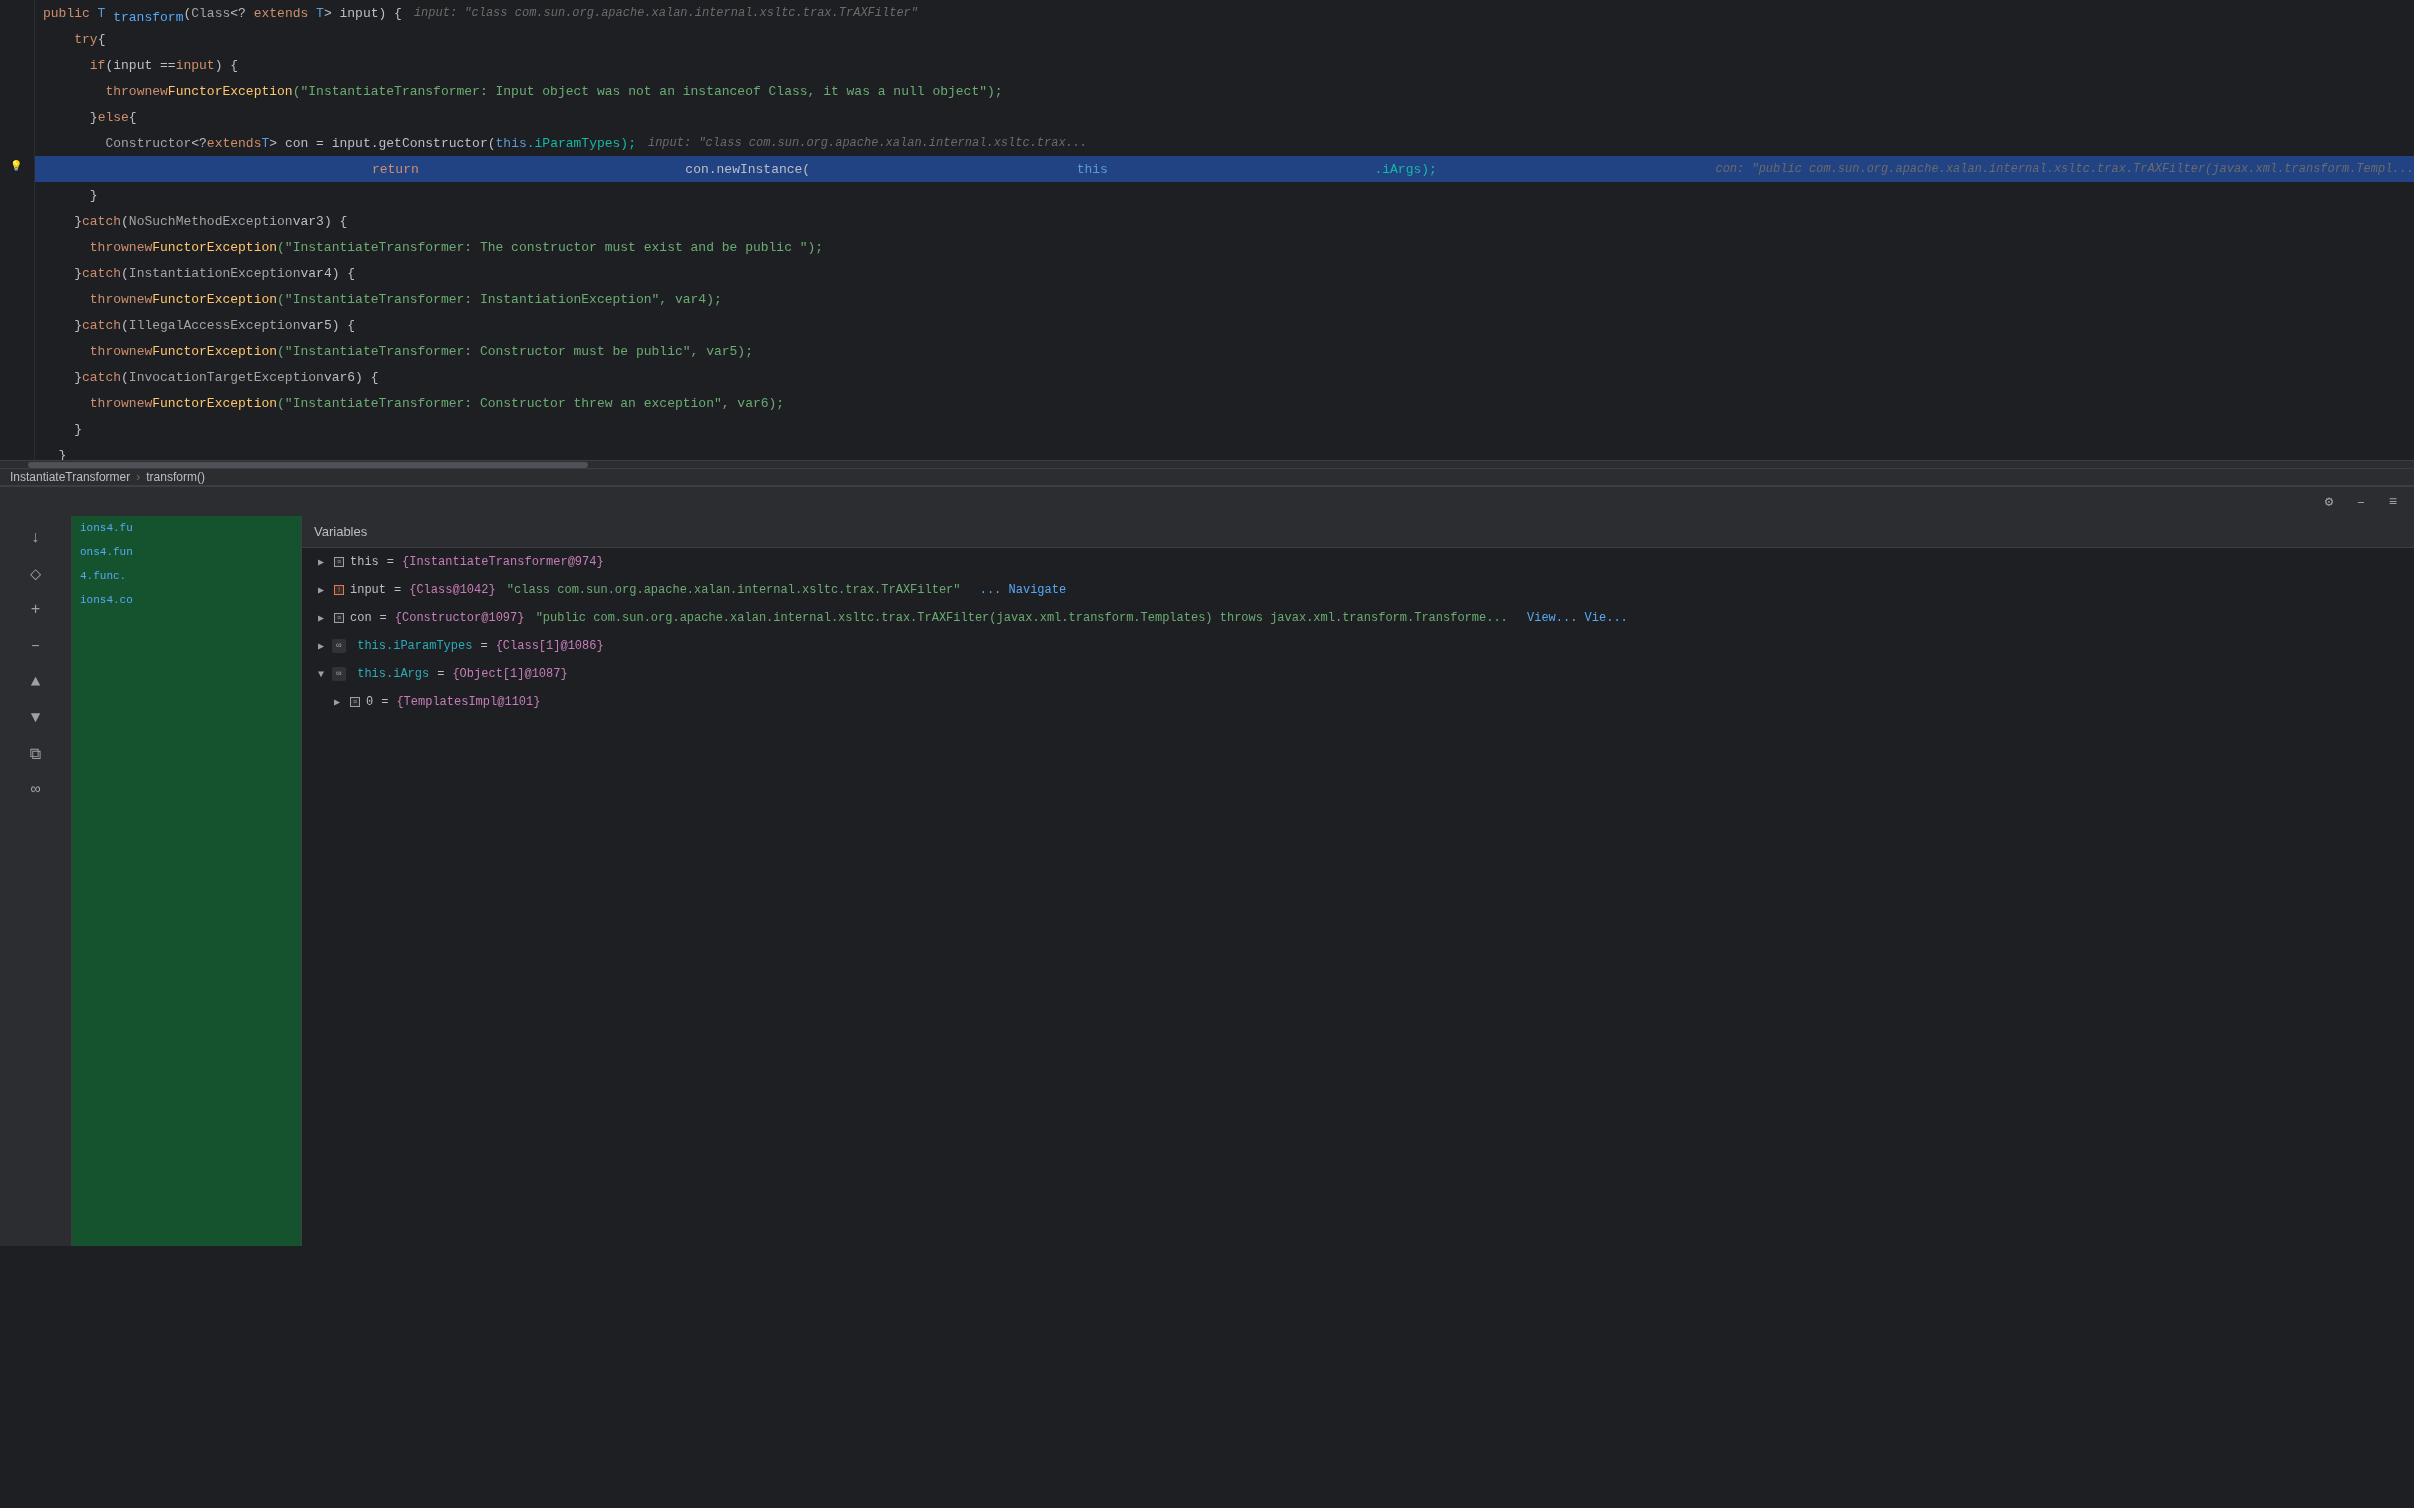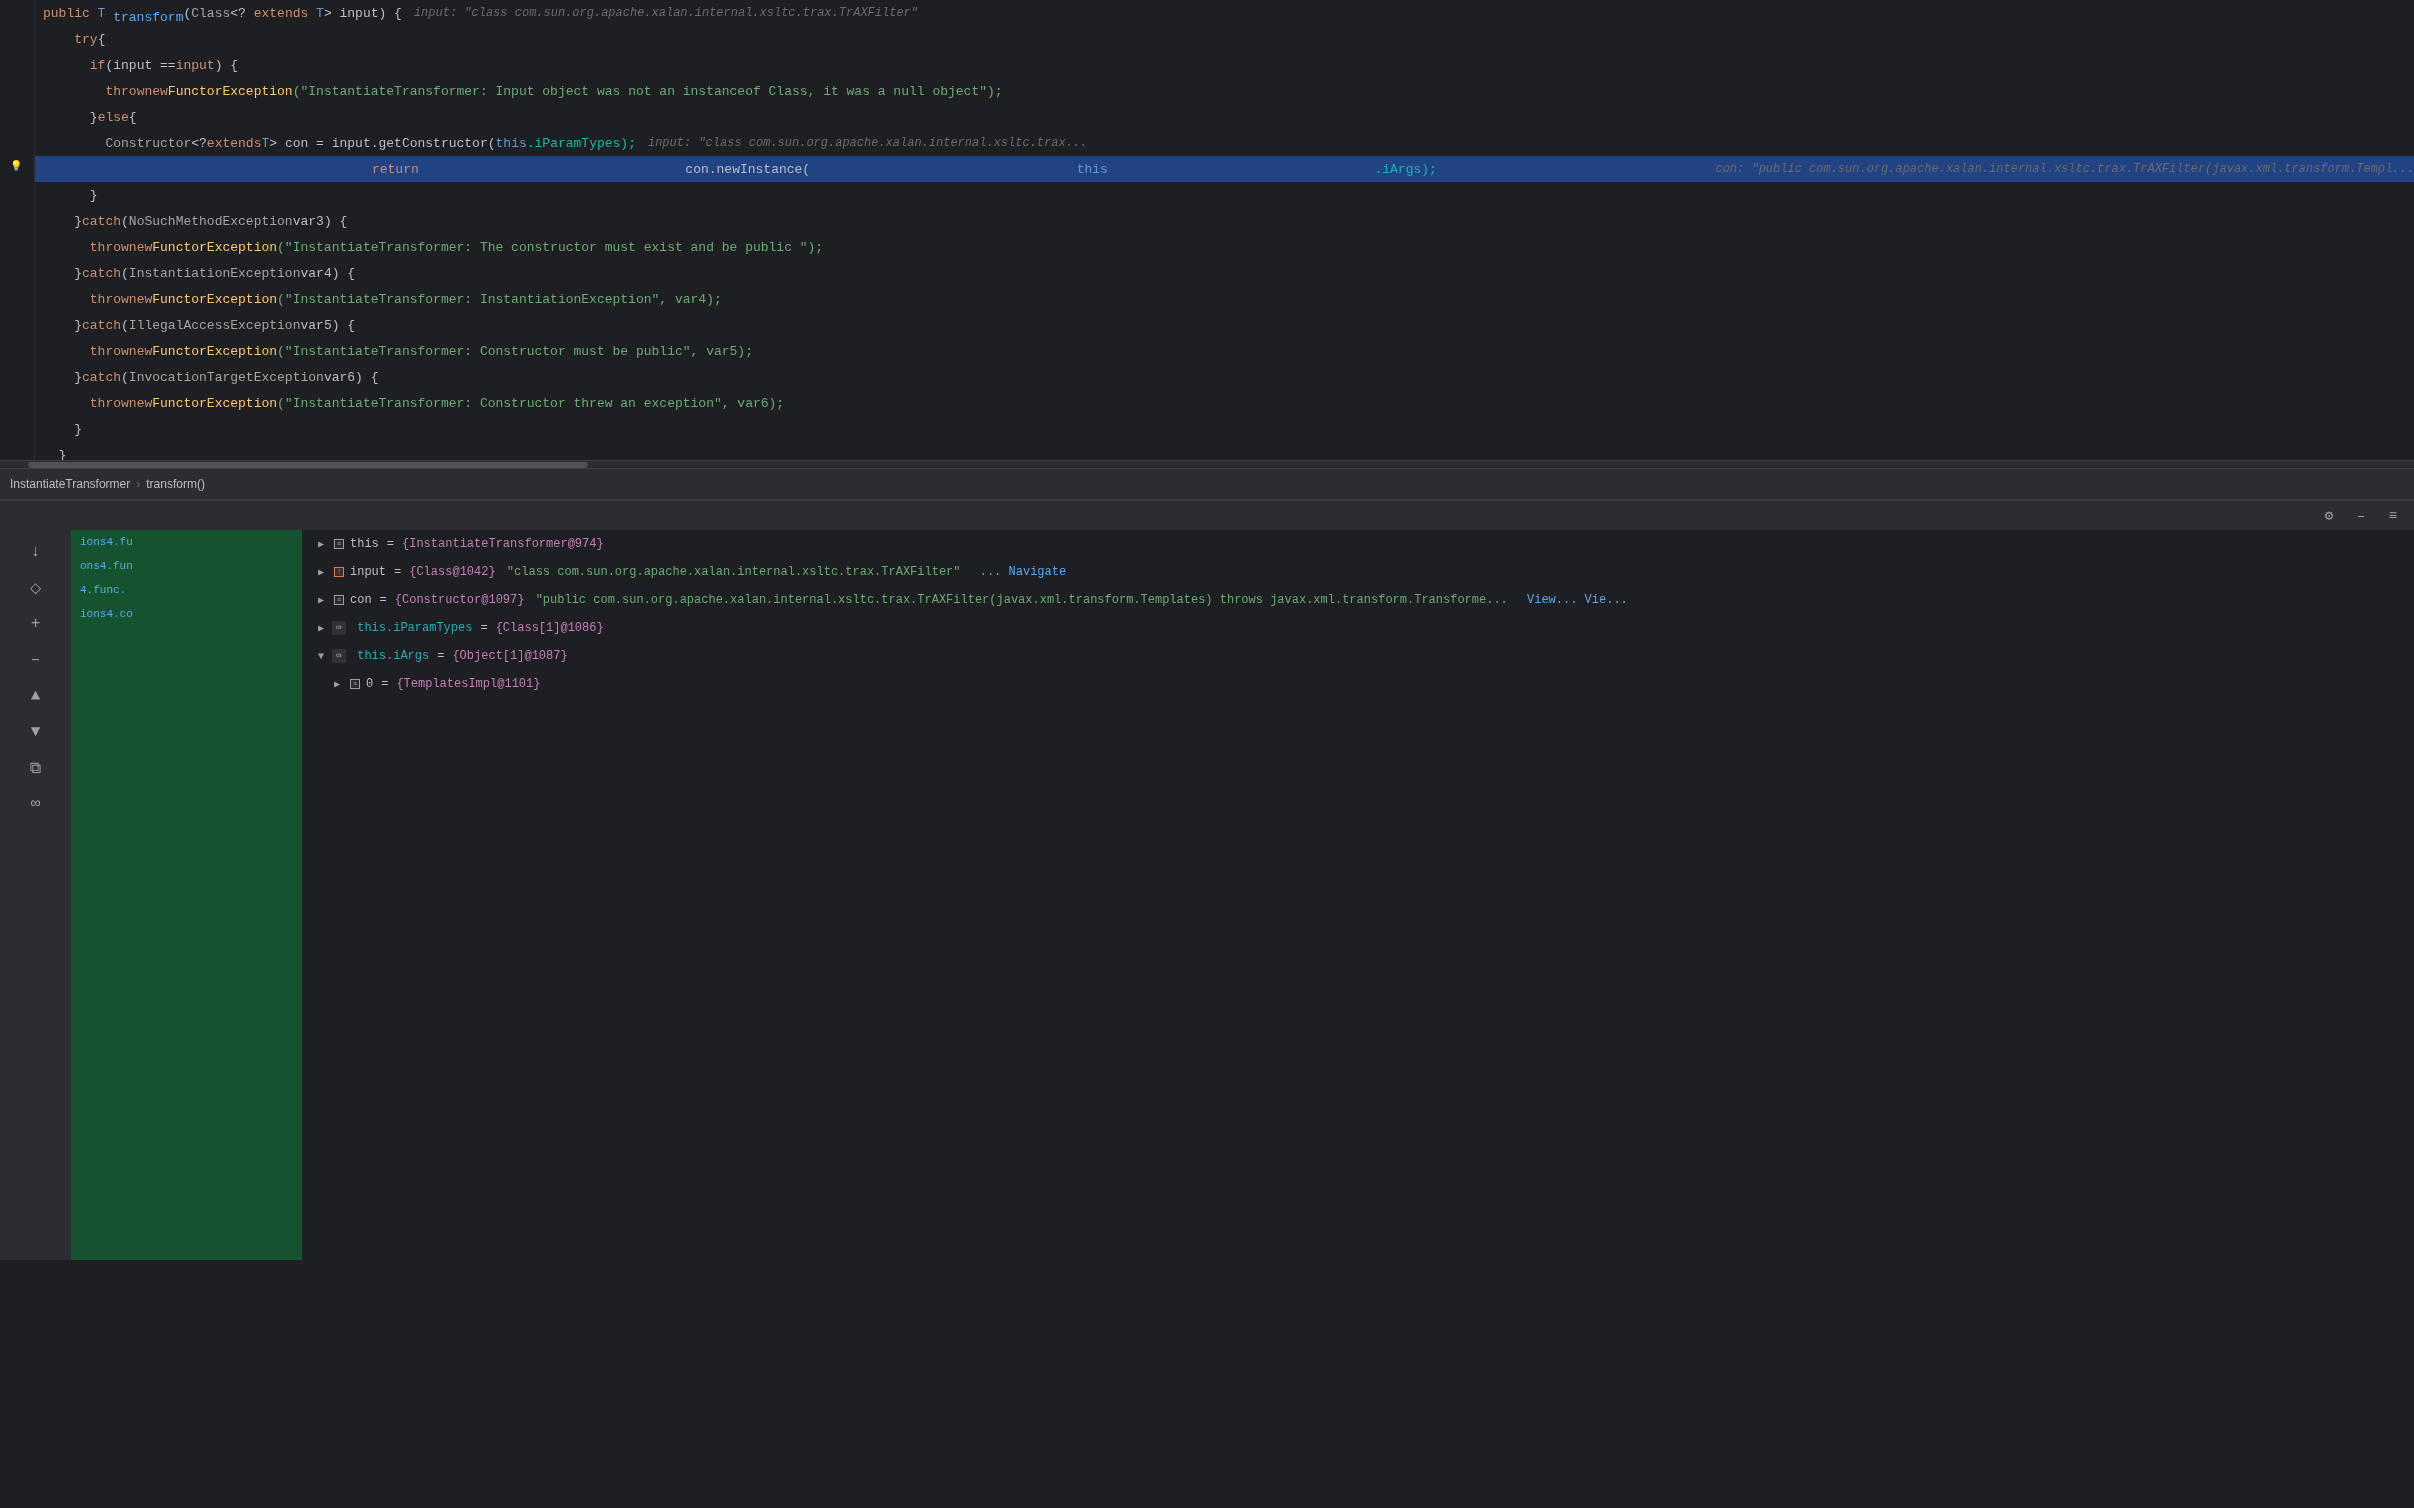--- a/index.html
+++ b/index.html
@@ -98,21 +98,21 @@
       position: absolute;
       left: 28px;
       width: 560px;
       height: 6px;
       top: 1px;
       background: #4e5157;
       border-radius: 3px;
     }
 
     .breadcrumb-bar {
-      height: 32px;
+      height: 18px;
       background: #2b2d30;
       display: flex;
       align-items: center;
       padding: 0 10px;
       border-top: 1px solid #3c3f41;
       border-bottom: 1px solid #3c3f41;
       color: #bcbec4;
       font-family: -apple-system, BlinkMacSystemFont, sans-serif;
       font-size: 12px;
     }
@@ -506,20 +506,23 @@
   </div>
 
   <div class="frames-panel">
     <div class="frame-item">ions4.fu</div>
     <div class="frame-item">ons4.fun</div>
     <div class="frame-item">4.func.</div>
     <div class="frame-item">ions4.co</div>
   </div>
 
   <div class="variables-panel">
+    <div class="variables-header">
+      <span>Variables</span>
+    </div>
 
     <div class="var-row">
       <div class="expand-arrow">▶</div>
       <div class="var-icon-rect">
         <div class="rect-icon gray">≡</div>
       </div>
       <span class="var-name">this</span>
       <span class="var-equals">=</span>
       <span class="var-value">{InstantiateTransformer@974}</span>
     </div>

